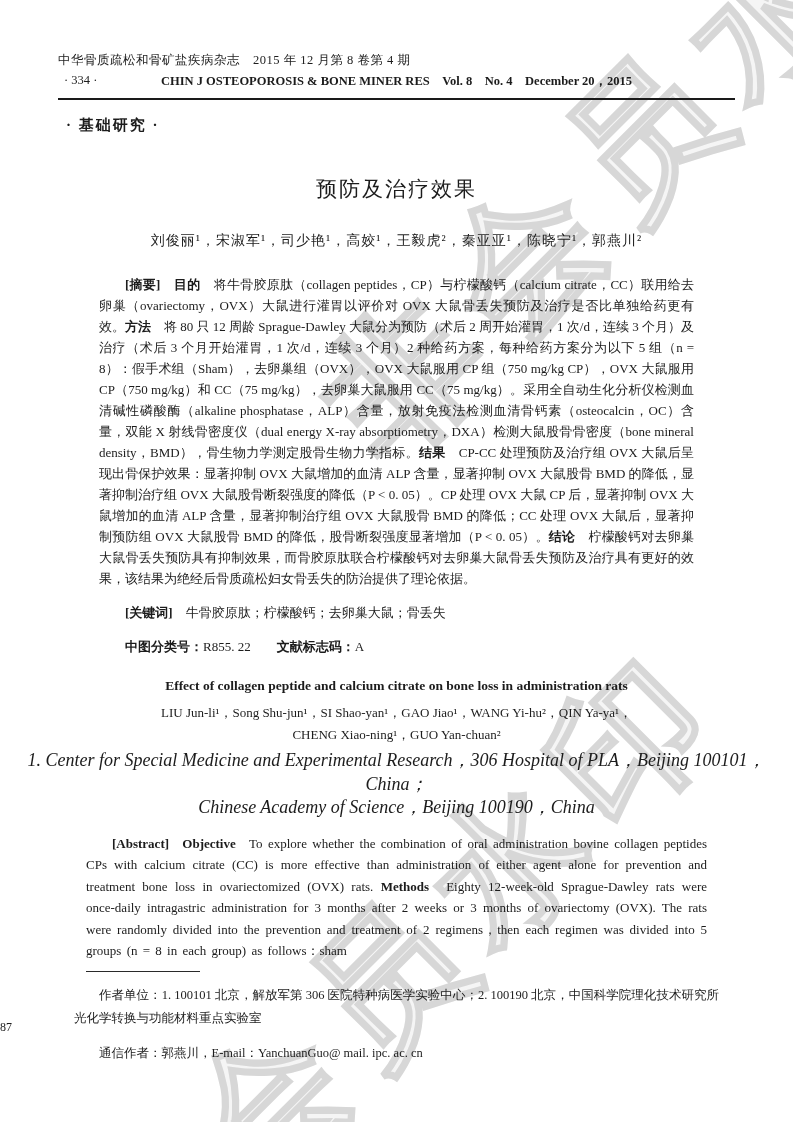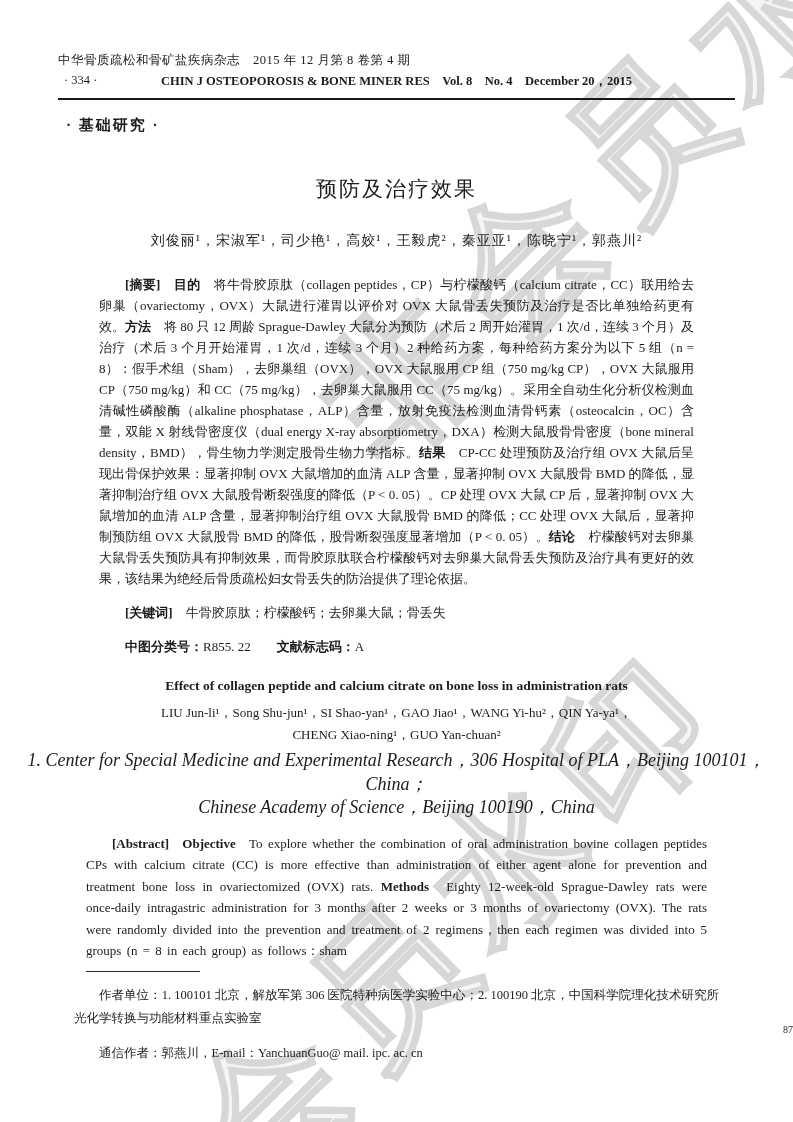--- a/index.html
+++ b/index.html
@@ -118,22 +118,22 @@
     width:114px;
     border-top:1.5px solid #2a2a2a;
     height:0;
     margin:0 0 6px 24px;
   }
   .fn-para{margin:12px;text-align:justify;text-indent:2em;}
   
   .pageno{
     position:absolute;
     left:0;right:0;bottom:30px;
-    text-align:right;
-    font-size:10px;
+    text-align:left;
+    font-size:12px;
   }
 </style>
 </head>
 <body>
 
 <div class="page">
 
   <div class="wm wm-top">非会员水印</div>
   <div class="wm wm-bottom">非会员水印</div>
 

